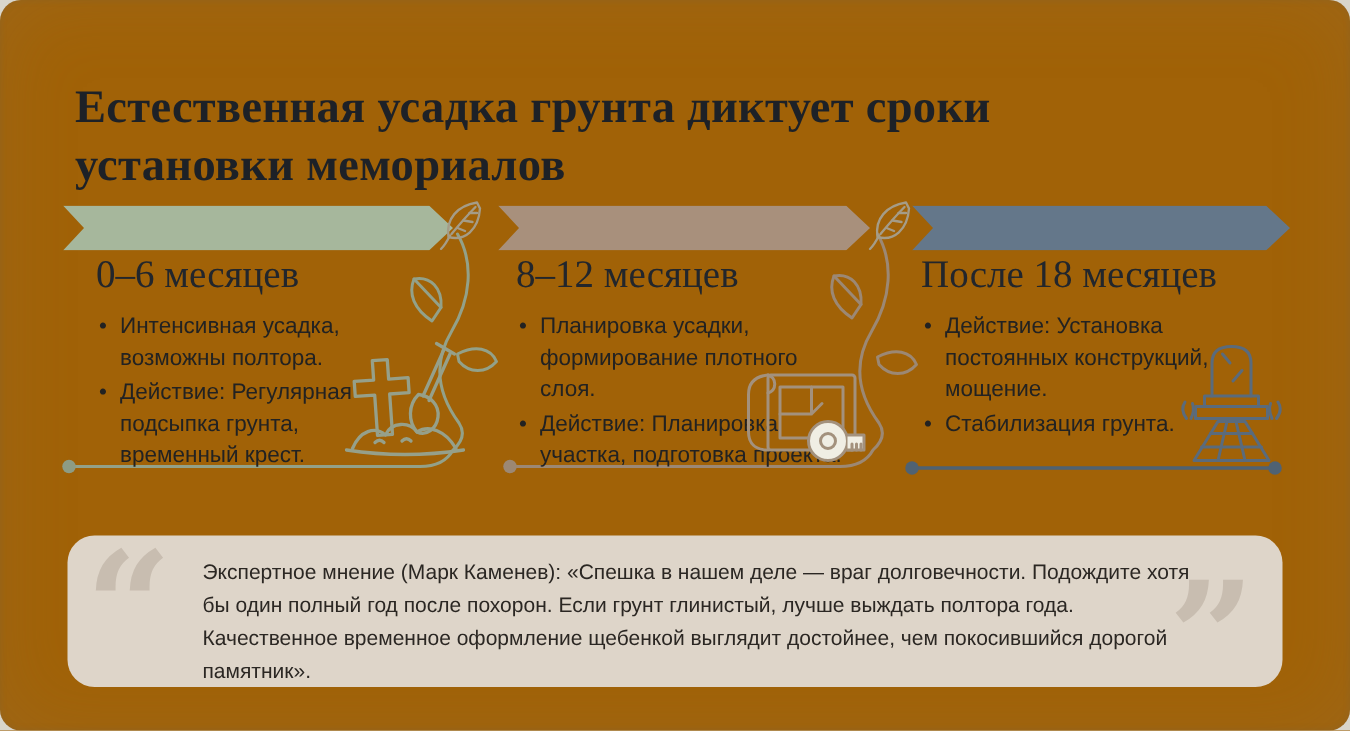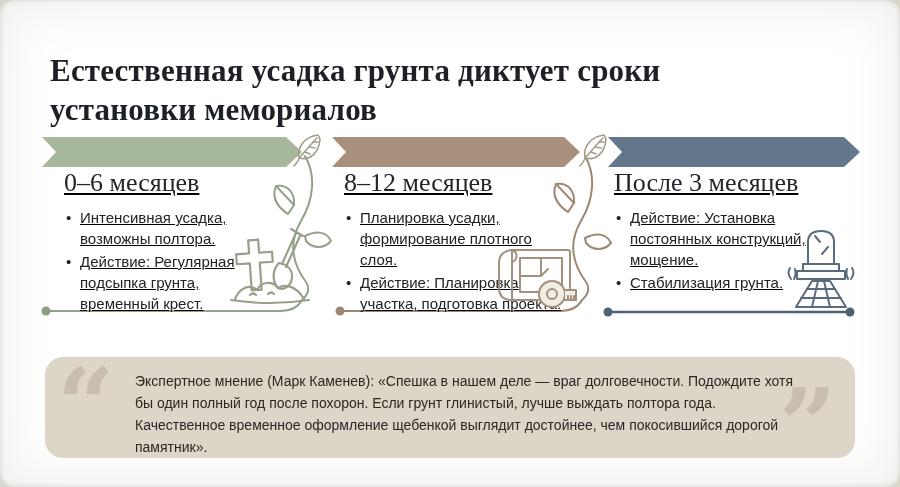--- a/index.html
+++ b/index.html
@@ -4,21 +4,21 @@
 <style>
   html,body{margin:0;padding:0;}
   body{
     width:900px;height:487px;
     background:#d9d6cb;
     font-family:"Liberation Sans", sans-serif;
     position:relative;overflow:hidden;
   }
   .canvas{
     position:absolute;inset:0;
-    background:#ffffff;
+    background:#a16207;
     border-radius:14px;
     box-shadow:inset 0 0 55px rgba(140,130,110,.16), inset 0 0 5px rgba(100,95,80,.22);
   }
   .title{
     position:absolute;left:50px;top:30px;width:820px;
     font-family:"Liberation Serif", serif;
     font-weight:600;
     font-size:31px;line-height:39px;
     color:#1d2127;letter-spacing:.2px;
   }
@@ -27,21 +27,21 @@
     position:absolute;top:137px;height:30px;
     clip-path:polygon(0 0, calc(100% - 16px) 0, 100% 50%, calc(100% - 16px) 100%, 0 100%, 14px 50%);
   }
   .arrow.a1{left:42px;width:260px;}
   .arrow.a2{left:332px;width:248px;}
   .arrow.a3{left:608px;width:252px;}
   .leaficon{position:absolute;top:131px;width:32px;height:36px;}
   .leaficon.l1{left:292px;}
   .leaficon.l2{left:578px;}
   
-  .stage{position:absolute;top:168px;text-decoration:underline;}
+  .stage{position:absolute;top:168px;}
   .stage.s1{left:64px;width:176px;}
   .stage.s2{left:344px;width:222px;}
   .stage.s3{left:614px;width:212px;}
   .stage h2{
     margin:0 0 9px 0;
     font-family:"Liberation Serif", serif;
     font-weight:500;font-size:26px;line-height:30px;color:#22262c;
   }
   .bullets{margin:0;padding:0;list-style:none;font-size:15px;line-height:21px;color:#222;}
   .bullets li{position:relative;padding-left:16px;margin-bottom:2px;}
@@ -136,21 +136,21 @@
 
   <div class="stage s2">
     <h2>8–12 месяцев</h2>
     <ul class="bullets">
       <li>Планировка усадки, формирование плотного слоя.</li>
       <li>Действие: Планировка участка, подготовка проекта.</li>
     </ul>
   </div>
 
   <div class="stage s3">
-    <h2>После 3 месяцев</h2>
+    <h2>После 18 месяцев</h2>
     <ul class="bullets">
       <li>Действие: Установка постоянных конструкций, мощение.</li>
       <li>Стабилизация грунта.</li>
     </ul>
   </div>
 
   <svg class="illo i1" width="100" height="84" viewBox="0 0 100 84">
     <g class="ln" stroke="#96a08a" stroke-width="2.2">
       <path d="M30 14 h10 v13 h13 v10 h-13 v27 h-10 v-27 h-13 v-10 h13 Z" transform="rotate(-4 35 40)"></path>
       <path d="M71 3 L83 10"></path>

